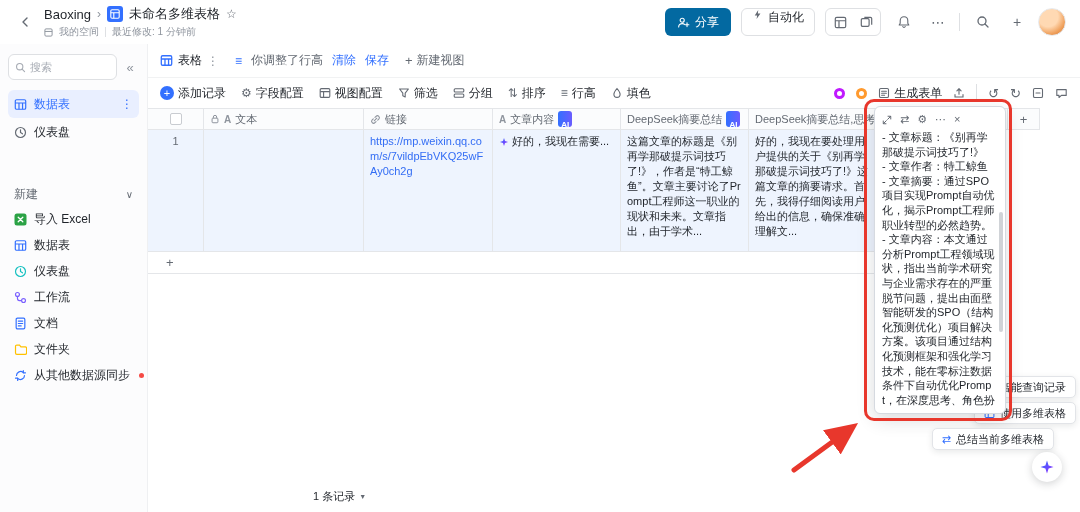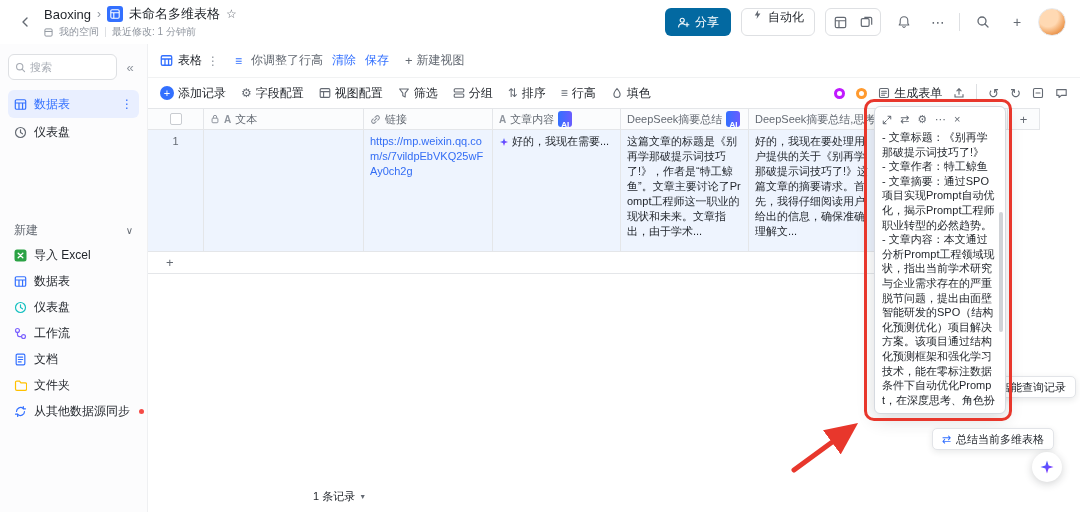--- a/index.html
+++ b/index.html
@@ -34,21 +34,21 @@
 .sidebar { position: absolute; top: 44px; left: 0; width: 148px; bottom: 0; background: #fcfcfd; border-right: 1px solid #eff0f2; padding: 10px 8px; display: flex; flex-direction: column; }
 .search-row { display: flex; align-items: center; gap: 4px; margin-bottom: 10px; }
 .search-box { flex: 1; height: 26px; border: 1px solid #dee0e3; border-radius: 6px; background: #fff; display: flex; align-items: center; gap: 4px; padding: 8px 6px; color: #a6abb3; }
 .search-box input { border: none; outline: none; width: 100%; font-size: 11px; color: #1f2329; background: transparent; font-family: inherit; }
 .search-box input::placeholder { color: #a6abb3; }
 .collapse-btn { width: 18px; text-align: center; color: #8f959e; font-size: 13px; cursor: pointer; }
 .nav-item { height: 28px; border-radius: 6px; display: flex; align-items: center; gap: 7px; padding: 0 6px; font-size: 12px; color: #1f2329; cursor: pointer; }
 .nav-item.active { background: #e9efff; color: #3370ff; }
 .nav-item .grow { flex: 1; }
 .nav-dots { color: #3370ff; font-size: 12px; }
-.new-row { display: flex; align-items: center; justify-content: space-between; color: #646a73; font-size: 12px; height: 24px; padding: 0 6px; margin-top: 72px; cursor: pointer; }
+.new-row { display: flex; align-items: center; justify-content: space-between; color: #646a73; font-size: 12px; height: 24px; padding: 0 6px; margin-top: 36px; cursor: pointer; }
 .new-item { height: 26px; display: flex; align-items: center; gap: 7px; padding: 0 6px; font-size: 12px; color: #1f2329; border-radius: 6px; cursor: pointer; white-space: nowrap; }
 .red-dot { width: 5px; height: 5px; border-radius: 50%; background: #f54a45; margin-left: 2px; flex: none; }
 
 
 .main { position: absolute; top: 44px; left: 148px; right: 0; bottom: 0; background: #fff; }
 .viewbar { height: 34px; display: flex; align-items: center; gap: 16px; padding: 0 12px; border-bottom: 1px solid #f1f2f3; }
 .view-tab { display: flex; align-items: center; gap: 5px; font-size: 12px; font-weight: 500; cursor: pointer; }
 .vdots { color: #8f959e; font-size: 12px; }
 .toast { display: flex; align-items: center; gap: 9px; color: #646a73; font-size: 12px; }
 .toast .tlink { color: #3370ff; cursor: pointer; }
@@ -521,20 +521,29 @@
 
   <div class="pill p1">
     <span class="pic ic">
       <svg width="11" height="11" viewBox="0 0 12 12">
           <circle cx="6" cy="6" r="4.5" fill="none" stroke="#3370ff" stroke-width="1.1"></circle>
           <path d="M6 3.6V6l1.7 1.2" fill="none" stroke="#3370ff" stroke-width="1.1" stroke-linecap="round"></path>
         </svg>
     </span>
     <span>智能查询记录</span>
   </div>
+  <div class="pill p2">
+    <span class="pic ic">
+      <svg width="11" height="11" viewBox="0 0 12 12">
+          <rect x="1.2" y="1.6" width="9.6" height="8.8" rx="1.2" fill="none" stroke="#3370ff" stroke-width="1.1"></rect>
+          <path d="M1.2 4.6h9.6M4.6 4.6v5.8" stroke="#3370ff" stroke-width="1.1"></path>
+        </svg>
+    </span>
+    <span>使用多维表格</span>
+  </div>
   <div class="pill p3">
     <span class="pic">⇄</span>
     <span>总结当前多维表格</span>
   </div>
   <div class="sparkle-btn">
     <span class="ic">
       <svg width="16" height="16" viewBox="0 0 16 16">
           <defs>
             <linearGradient id="sg1" x1="0" y1="0" x2="1" y2="1">
               <stop offset="0" stop-color="#2b6cff"></stop>

